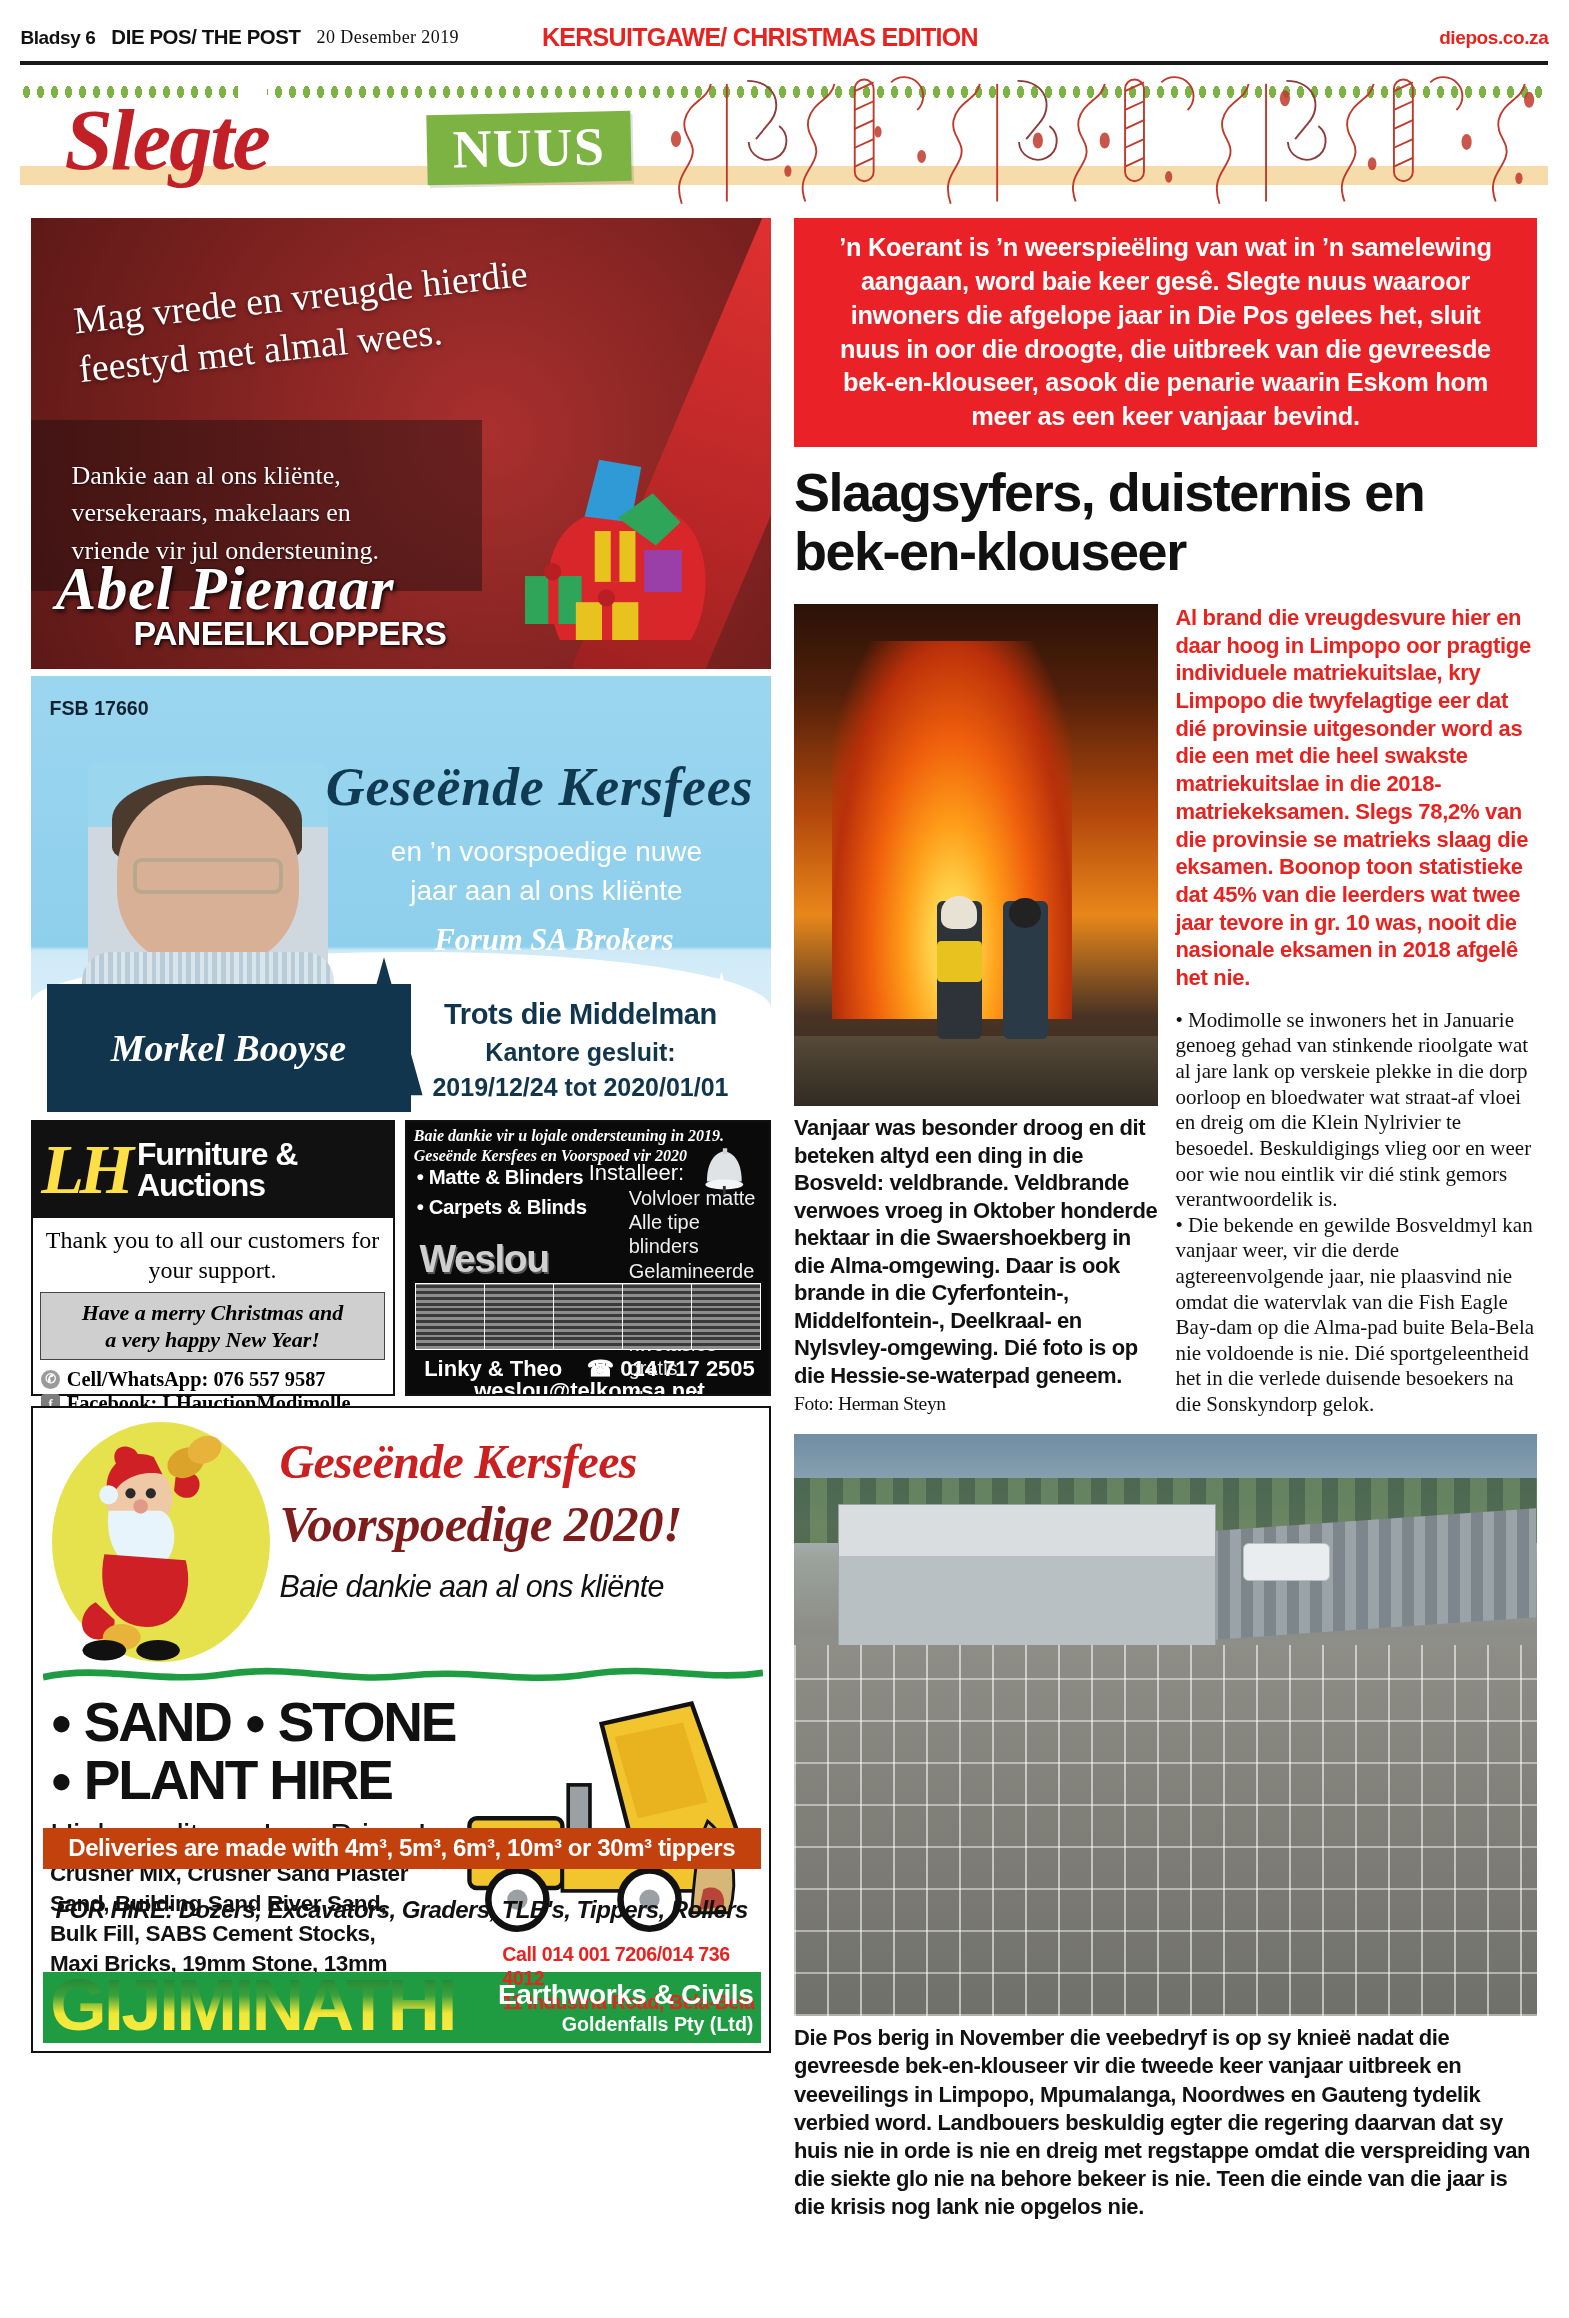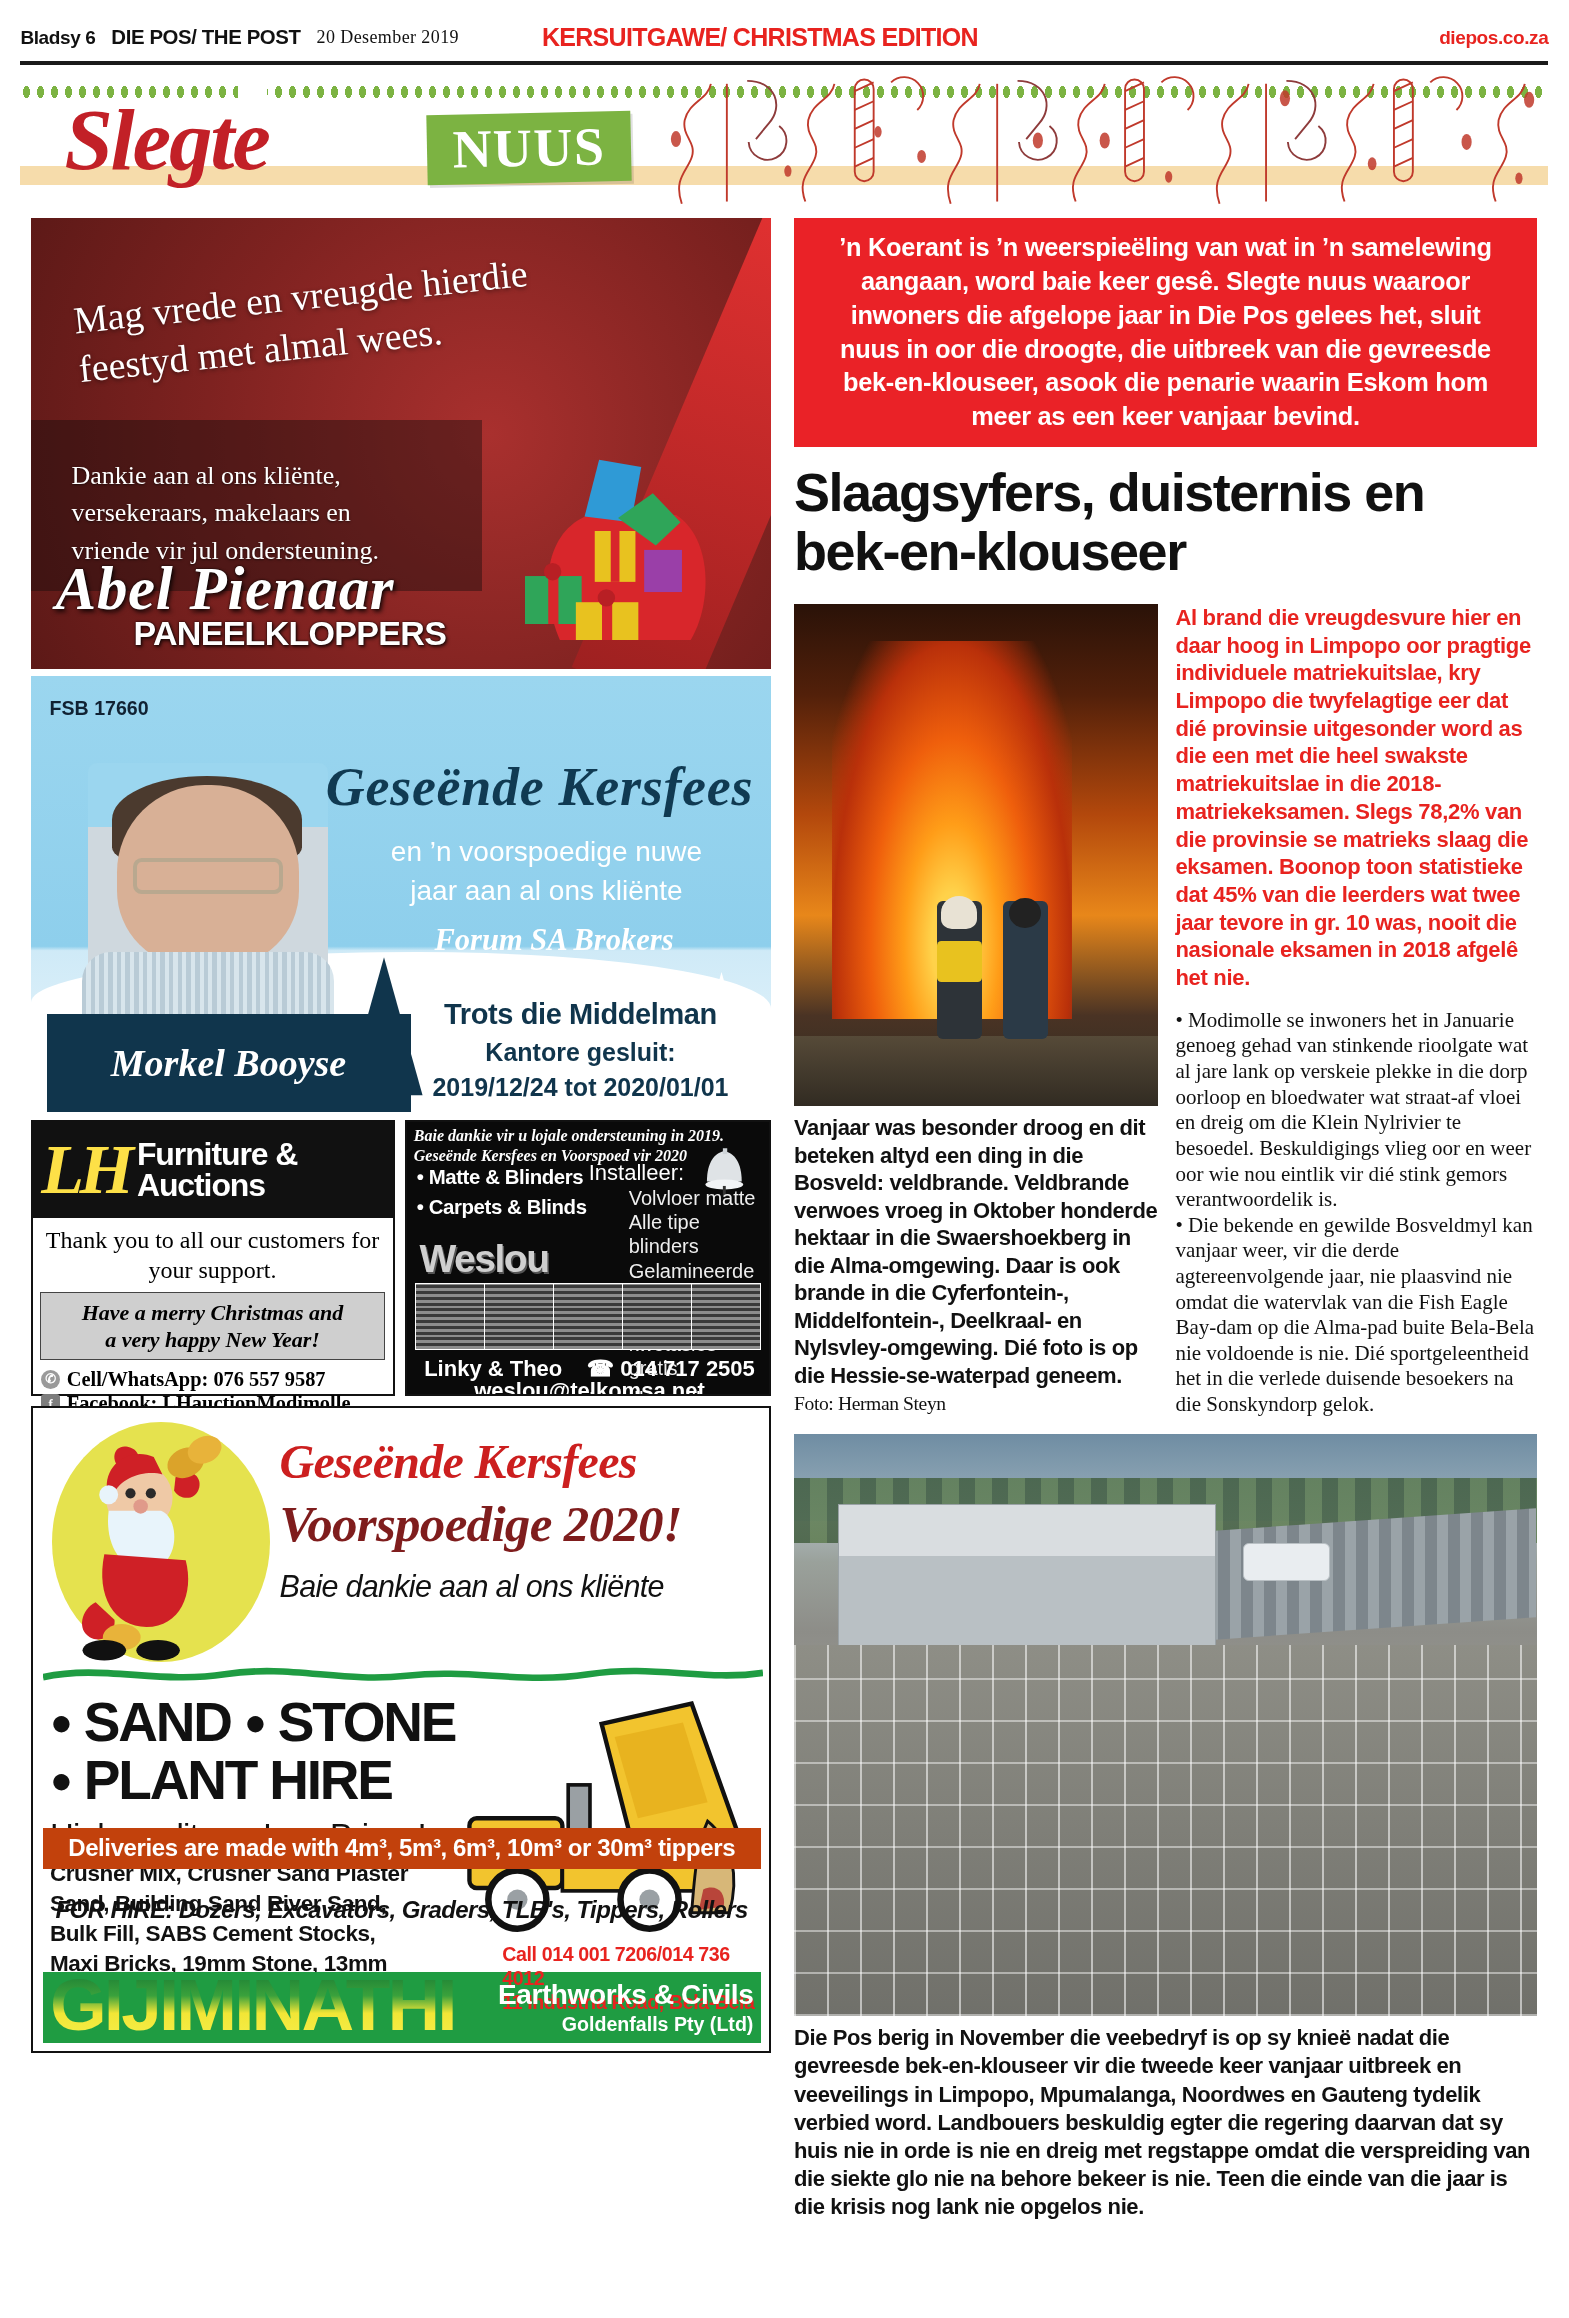--- a/index.html
+++ b/index.html
@@ -145,21 +145,21 @@
   .forum-sub {
     position:absolute; left:305px; top:156px; width:422px; text-align:center;
     font-size:28px; color:#ffffff; font-weight:500; line-height:1.4;
   }
   .forum-brand {
     position:absolute; left:327px; top:247px; width:393px; text-align:center;
     font-family:"Liberation Serif", serif; font-style:italic; font-weight:bold;
     font-size:30.5px; color:#ffffff;
   }
   .forum-name-box {
-    position:absolute; left:16px; bottom:0px; width:364px; height:98px;
+    position:absolute; left:16px; bottom:0px; width:364px; height:128px;
     background:#10354c; display:flex; align-items:center; justify-content:center;
   }
   .forum-name-box span {
     font-family:"Liberation Serif", serif; font-style:italic; font-weight:bold;
     font-size:38px; color:#fff;
   }
   .forum-right {
     position:absolute; right:19px; bottom:10.2px; width:342px; text-align:center;
   }
   .forum-trots { font-size:29px; font-weight:bold; color:#10354c; letter-spacing:-0.4px; }

